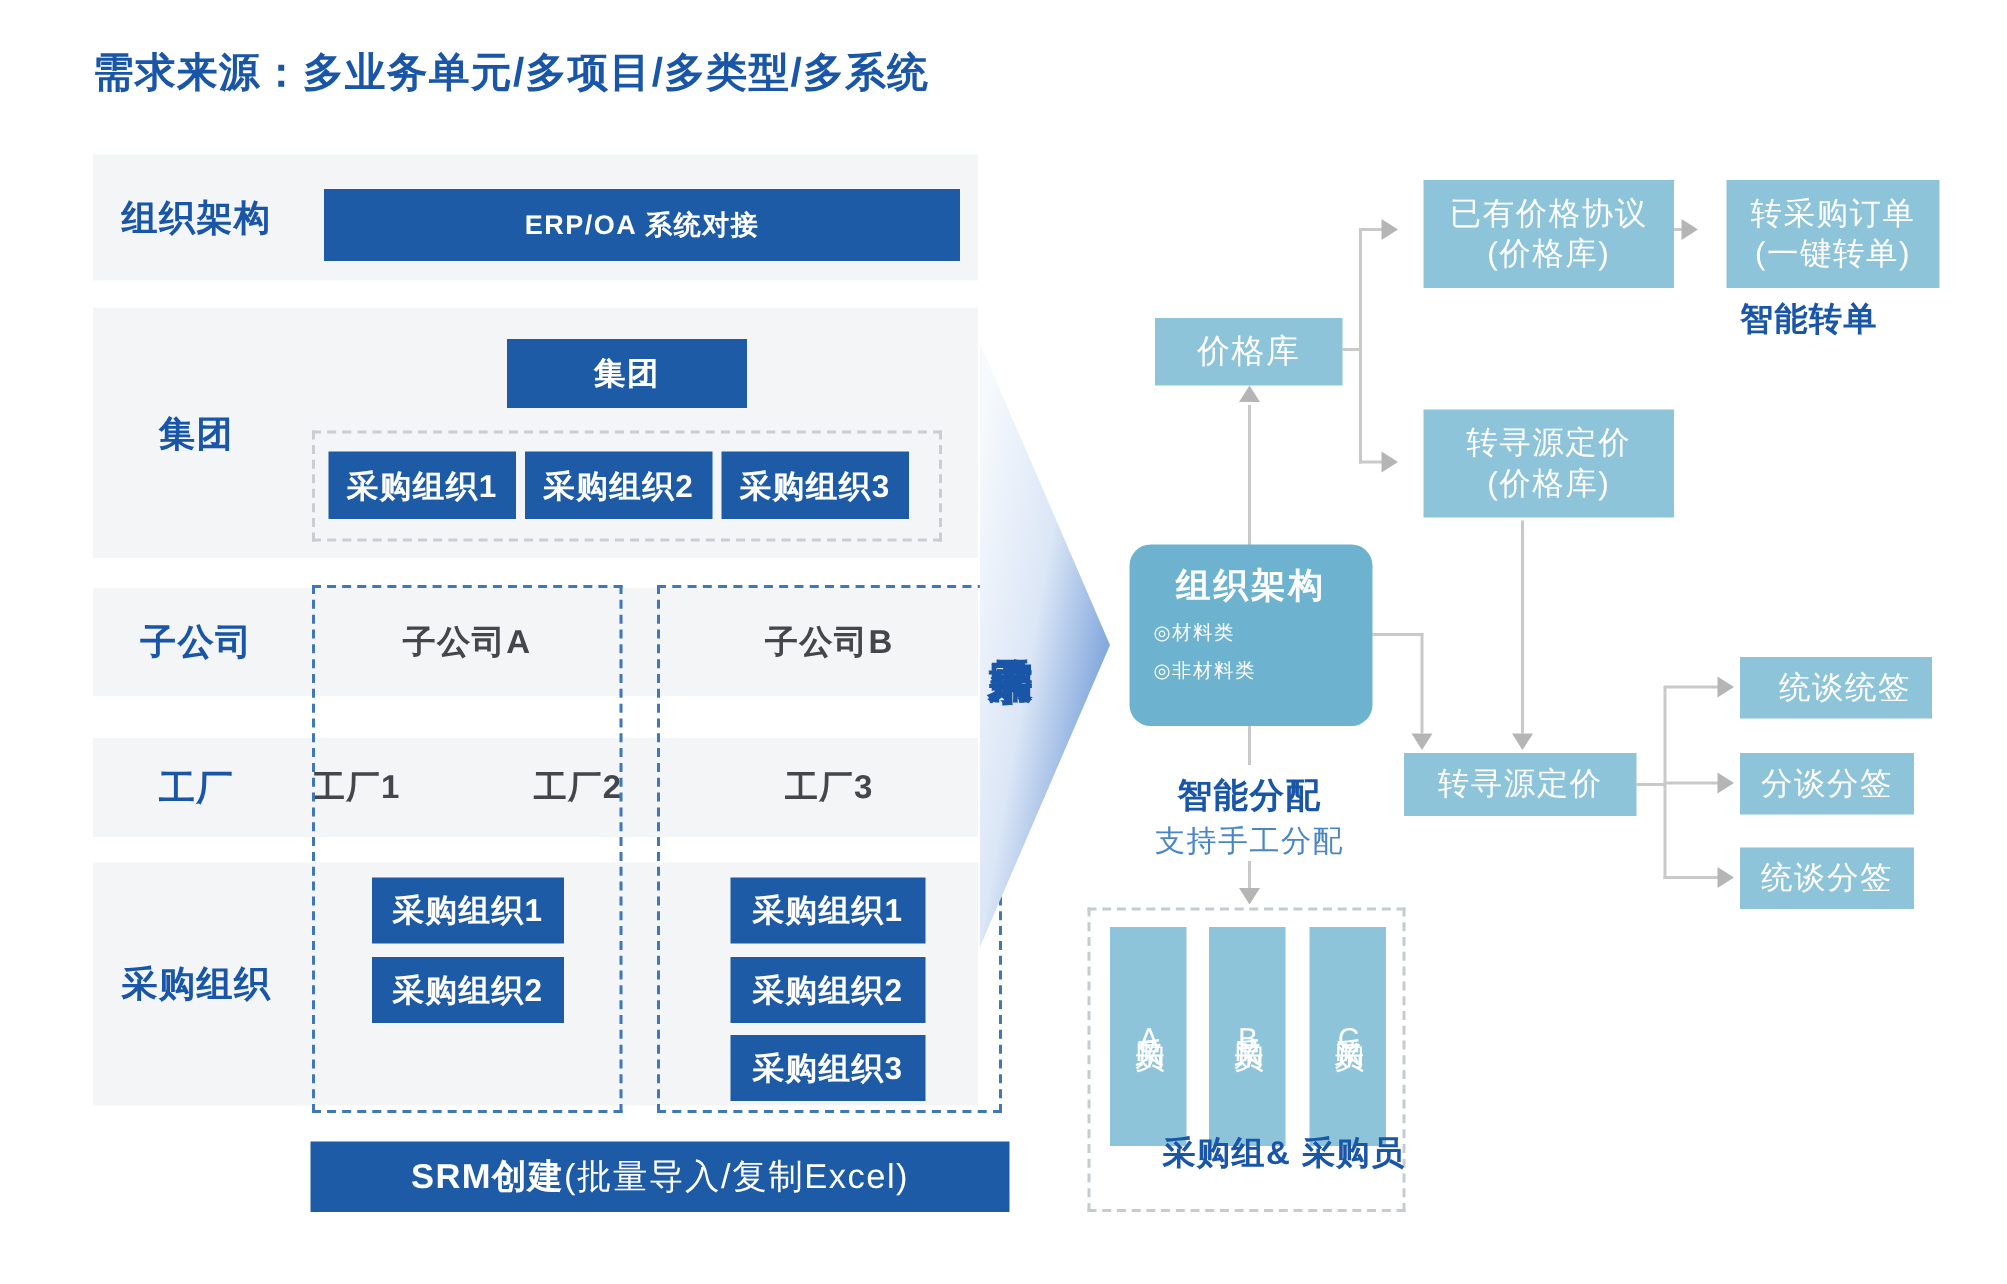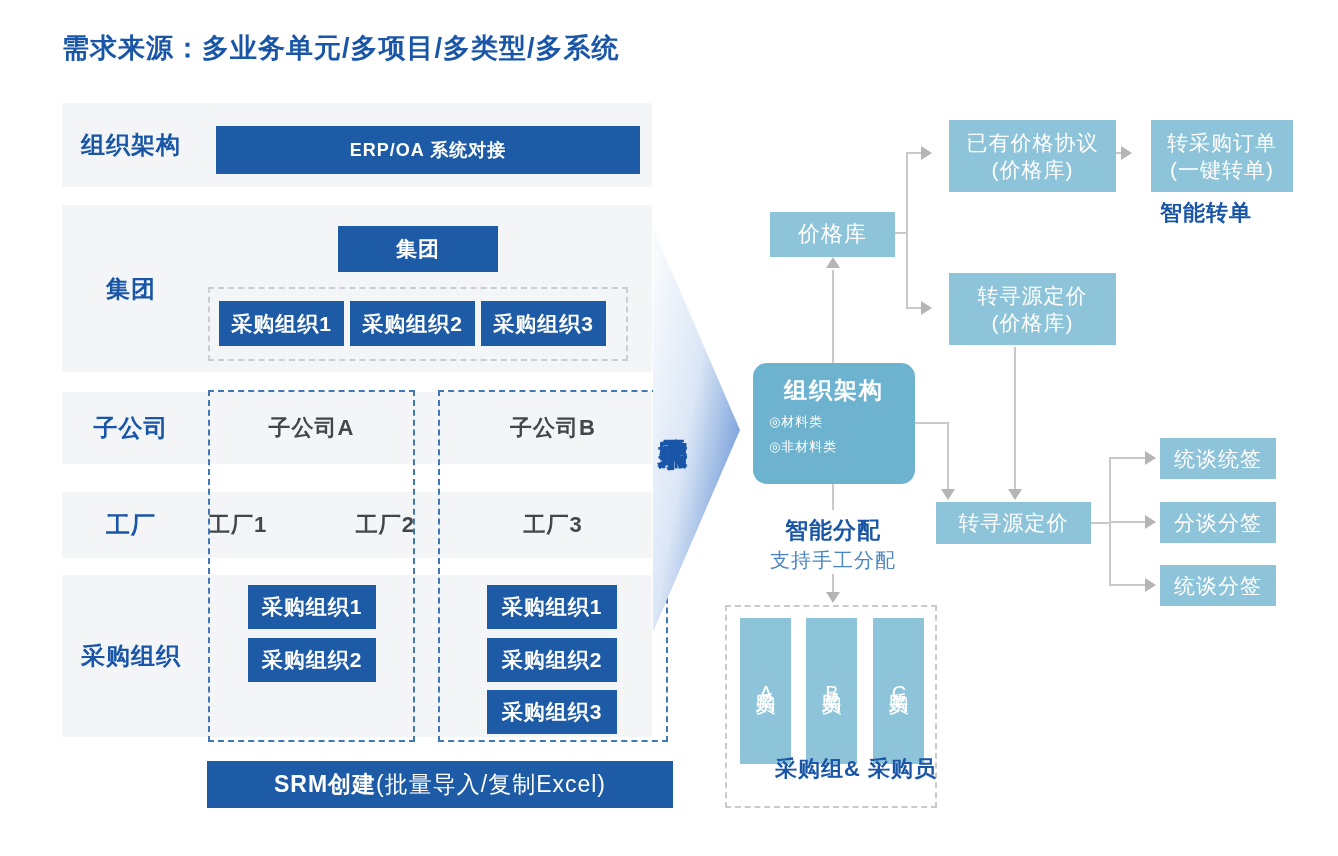--- a/index.html
+++ b/index.html
@@ -163,21 +163,21 @@
     <div class="t">组织架构</div>
     <div class="b">◎材料类</div>
     <div class="b">◎非材料类</div>
   </div>
 
   <div class="side-label" style="left:753px;top:515px;width:160px;font-size:23px;">智能分配</div>
   <div class="abs" style="left:753px;top:547px;width:160px;text-align:center;color:var(--medium-blue);font-size:20px;letter-spacing:1px;">支持手工分配</div>
 
   <div class="box-lb" style="left:936px;top:502px;width:155px;height:42px;">转寻源定价</div>
 
-  <div class="box-lb" style="left:1160px;top:438px;width:116px;height:41px;">统谈统签</div>
+  <div class="box-lb" style="left:1160px;top:438px;width:116px;height:41px;padding-left:12px;">统谈统签</div>
   <div class="box-lb" style="left:1160px;top:502px;width:116px;height:41px;">分谈分签</div>
   <div class="box-lb" style="left:1160px;top:565px;width:116px;height:41px;">统谈分签</div>
 
   <div class="dashed-gray" style="left:725px;top:605px;width:212px;height:203px;border-color:#c6cbd0;"></div>
   <div class="buyer-box vtext" style="left:740px;top:618px;width:51px;height:146px;">采购员A</div>
   <div class="buyer-box vtext" style="left:806px;top:618px;width:51px;height:146px;">采购员B</div>
   <div class="buyer-box vtext" style="left:873px;top:618px;width:51px;height:146px;">采购员C</div>
   <div class="side-label" style="left:725px;top:754px;width:212px;text-align:right;">采购组&amp; 采购员</div>
 
 </div>

